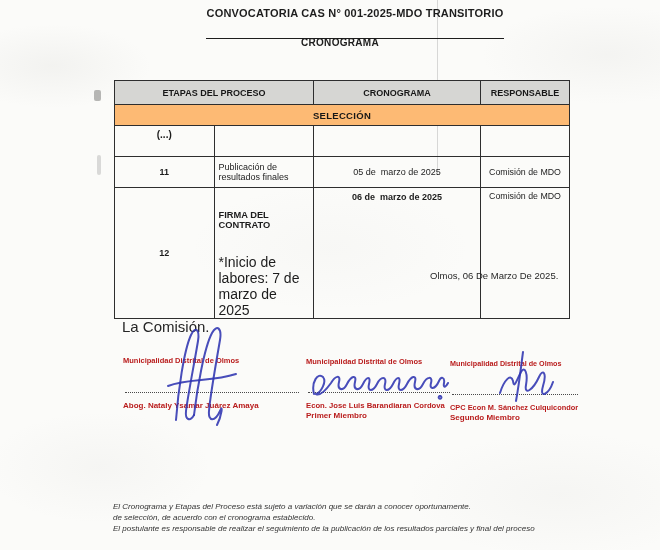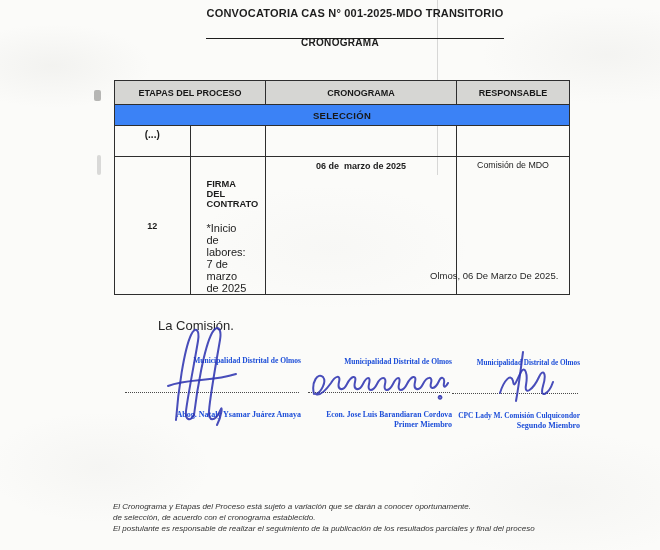--- a/index.html
+++ b/index.html
@@ -28,46 +28,46 @@
     color:#1d1d1d;border-bottom:1.6px solid #1d1d1d;padding-bottom:19px;
   }
   .doc-subtitle{position:absolute;top:37px;left:20px;width:640px;text-align:center;
     font-size:10px;font-weight:bold;color:#1d1d1d;letter-spacing:.3px;}
 
   table.schedule{
     position:absolute;left:114px;top:80px;width:456px;
     border-collapse:collapse;table-layout:fixed;
     font-size:9px;color:#1c1c1c;
   }
-  table.schedule td{border:1.4px solid #2e2e2e;padding:0 16px;overflow:hidden;}
+  table.schedule td{border:1.4px solid #2e2e2e;padding:0 4px;overflow:hidden;}
   .col-num{width:38px;} .col-etapa{width:180px;} .col-fecha{width:158px;} .col-resp{width:80px;}
   .hdr{background:#d6d6d3;font-weight:bold;text-align:center;font-size:9px;height:23px;color:#171717;}
-  .section-row td{background:#3b82f6;font-weight:bold;text-align:center;font-size:9.5px;height:20px;color:#171717;letter-spacing:.3px;}
+  .section-row td{background:#fdba74;font-weight:bold;text-align:center;font-size:9.5px;height:20px;color:#171717;letter-spacing:.3px;}
   .row-dots td{height:27px;vertical-align:top;}
   .row-dots .num{font-weight:bold;font-size:10px;text-align:center;padding-top:3px;}
   .row-11 td{height:30px;}
   .row-12 td{height:40px;vertical-align:top;}
   td.num{text-align:center;font-weight:bold;}
   .row-11 td.num{vertical-align:middle;}
   .row-12 td.num{vertical-align:middle;}
   td.fecha{text-align:center;white-space:pre-wrap;}
   td.resp{text-align:center;font-size:8.8px;}
   .row-11 td.fecha,.row-11 td.resp{vertical-align:middle;}
   .row-12 td.fecha{font-weight:bold;padding-top:4px;}
   .row-12 td.resp{padding-top:3px;}
   .etapa-main{font-weight:bold;font-size:9.3px;margin-top:22px;}
-  .etapa-note{font-size:11px;margin-top:13px;font-weight:normal;}
+  .etapa-note{font-size:14px;margin-top:24px;font-weight:normal;}
 
   .date-line{position:absolute;left:430px;top:270px;font-size:9.5px;color:#262626;}
-  .commission-label{position:absolute;left:122px;top:318px;font-size:13px;color:#262626;margin-left:36px;}
+  .commission-label{position:absolute;left:122px;top:318px;font-size:15px;color:#262626;}
 
-  .sig-block{position:absolute;text-align:right;color:#1d4ed8;font-family:Liberation Serif, serif;}
+  .sig-block{position:absolute;text-align:left;color:#b91c1c;}
   .sig-org{font-size:7.5px;font-weight:bold;}
   .sig-dotline{height:0;border-bottom:1.6px dotted #4a4a4a;margin:0 2px;}
-  .sig-name{font-size:8px;font-weight:bold;margin-top:17px;}
+  .sig-name{font-size:8px;font-weight:bold;margin-top:8px;}
   .sig-name.small{font-size:7.4px;}
   .sig-role{font-size:8px;font-weight:bold;margin-top:1px;}
   .sig-svg{position:absolute;pointer-events:none;}
   .sig-svg path{fill:none;stroke:#2f34b0;stroke-width:2;stroke-linecap:round;opacity:.88;}
 
   .footer-notes{position:absolute;left:113px;top:501px;width:470px;
     font-size:8px;font-style:italic;color:#333;line-height:11px;}
 </style>
 </head>
 <body>
@@ -90,20 +90,26 @@
     <td class="hdr col-resp">RESPONSABLE</td>
   </tr>
   <tr class="section-row">
     <td colspan="4">SELECCIÓN</td>
   </tr>
   <tr class="row-dots">
     <td class="num col-num">(...)</td>
     <td class="col-etapa"></td>
     <td class="col-fecha"></td>
     <td class="col-resp"></td>
+  </tr>
+  <tr class="row-11">
+    <td class="num col-num">11</td>
+    <td class="col-etapa">Publicación de resultados finales</td>
+    <td class="fecha col-fecha">05 de  marzo de 2025</td>
+    <td class="resp col-resp">Comisión de MDO</td>
   </tr>
   <tr class="row-12">
     <td class="num col-num">12</td>
     <td class="col-etapa">
       <div class="etapa-main">FIRMA DEL CONTRATO</div>
       <div class="etapa-note">*Inicio de labores: 7 de marzo de 2025</div>
     </td>
     <td class="fecha col-fecha">06 de  marzo de 2025</td>
     <td class="resp col-resp">Comisión de MDO</td>
   </tr>
@@ -131,21 +137,21 @@
   <div class="sig-role">Primer Miembro</div>
 </div>
 <svg class="sig-svg" style="left:307px;top:368px;" width="142" height="34" viewBox="0 0 142 34">
   <path d="M7,26 C4,14 11,4 16,9 C20,14 14,24 9,26 C13,28 19,22 24,15 C28,8 34,6 32,14 C30,22 36,24 40,16 C44,8 50,6 48,14 C46,22 52,24 56,16 C60,8 64,8 62,16 C60,24 66,24 70,16 C74,8 80,8 78,16 C76,24 82,24 86,16 C90,8 94,8 92,16 C90,24 96,24 100,16 C104,8 110,6 108,14 C106,22 112,24 116,16 C120,8 126,8 124,15 C122,22 128,22 132,13 C134,8 138,9 137,15 C136,21 139,19 141,15"></path>
   <path d="M133,28 a1.4,1.4 0 1 0 0.1,0"></path>
 </svg>
 
 <div class="sig-block" style="left:450px;top:359px;width:130px;">
   <div class="sig-org" style="font-size:7.2px;">Municipalidad Distrital de Olmos</div>
   <div class="sig-dotline" style="margin-top:26px;"></div>
-  <div class="sig-name small">CPC Lady M. Comisión Culquicondor</div>
+  <div class="sig-name small">CPC Econ M. Sánchez Culquicondor</div>
   <div class="sig-role">Segundo Miembro</div>
 </div>
 <svg class="sig-svg" style="left:489px;top:349px;" width="66" height="62" viewBox="0 0 66 62">
   <path d="M34,3 C32,18 30,36 27,52"></path>
   <path d="M11,44 C15,31 22,24 24,32 C25,41 28,30 32,23 C36,16 39,25 37,36 C35,47 44,41 50,28 C54,19 58,24 54,37 C50,51 60,45 64,33"></path>
 </svg>
 
 <div class="footer-notes">
   <div>El Cronograma y Etapas del Proceso está sujeto a variación que se darán a conocer oportunamente.</div>
   <div>de selección, de acuerdo con el cronograma establecido.</div>

